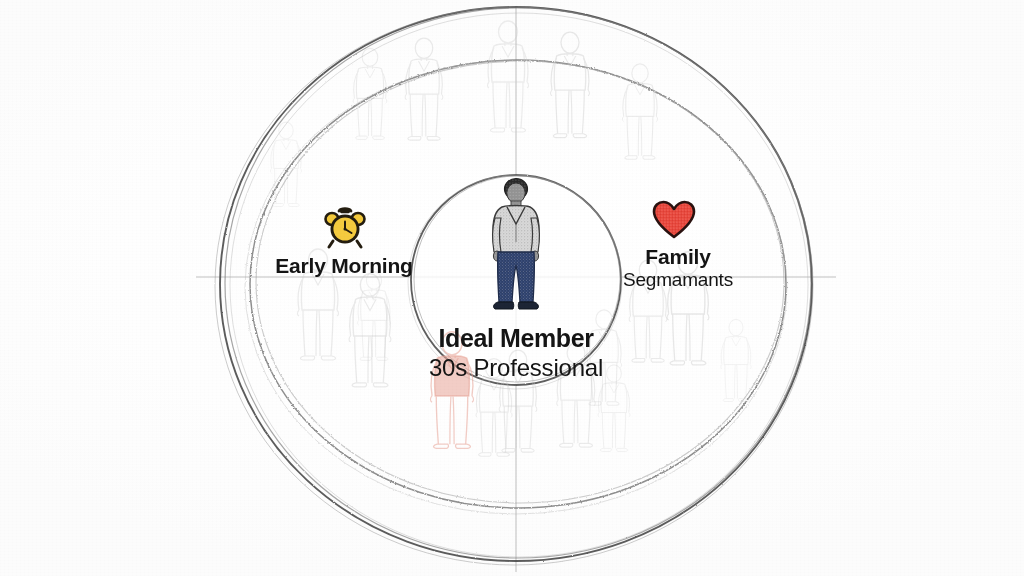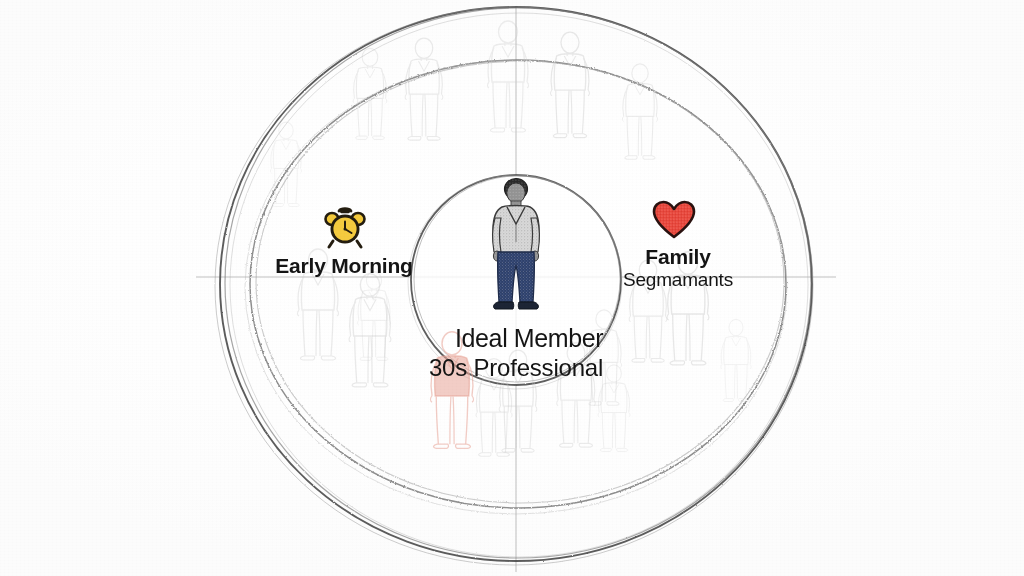--- a/index.html
+++ b/index.html
@@ -63,23 +63,22 @@
     letter-spacing: -0.2px;
   }
 
   #center-label {
     left: 516px;
     top: 325px;
     transform: translateX(-50%);
   }
   #center-label .label-title {
     font-size: 25px;
-    font-weight: 400;
+    font-weight: 700;
     letter-spacing: -0.4px;
-    text-align: right;
   }
   #center-label .label-sub {
     font-size: 24px;
     margin-top: 3px;
   }
 
   #label-early {
     left: 344px;
     top: 255px;
     transform: translateX(-50%);

